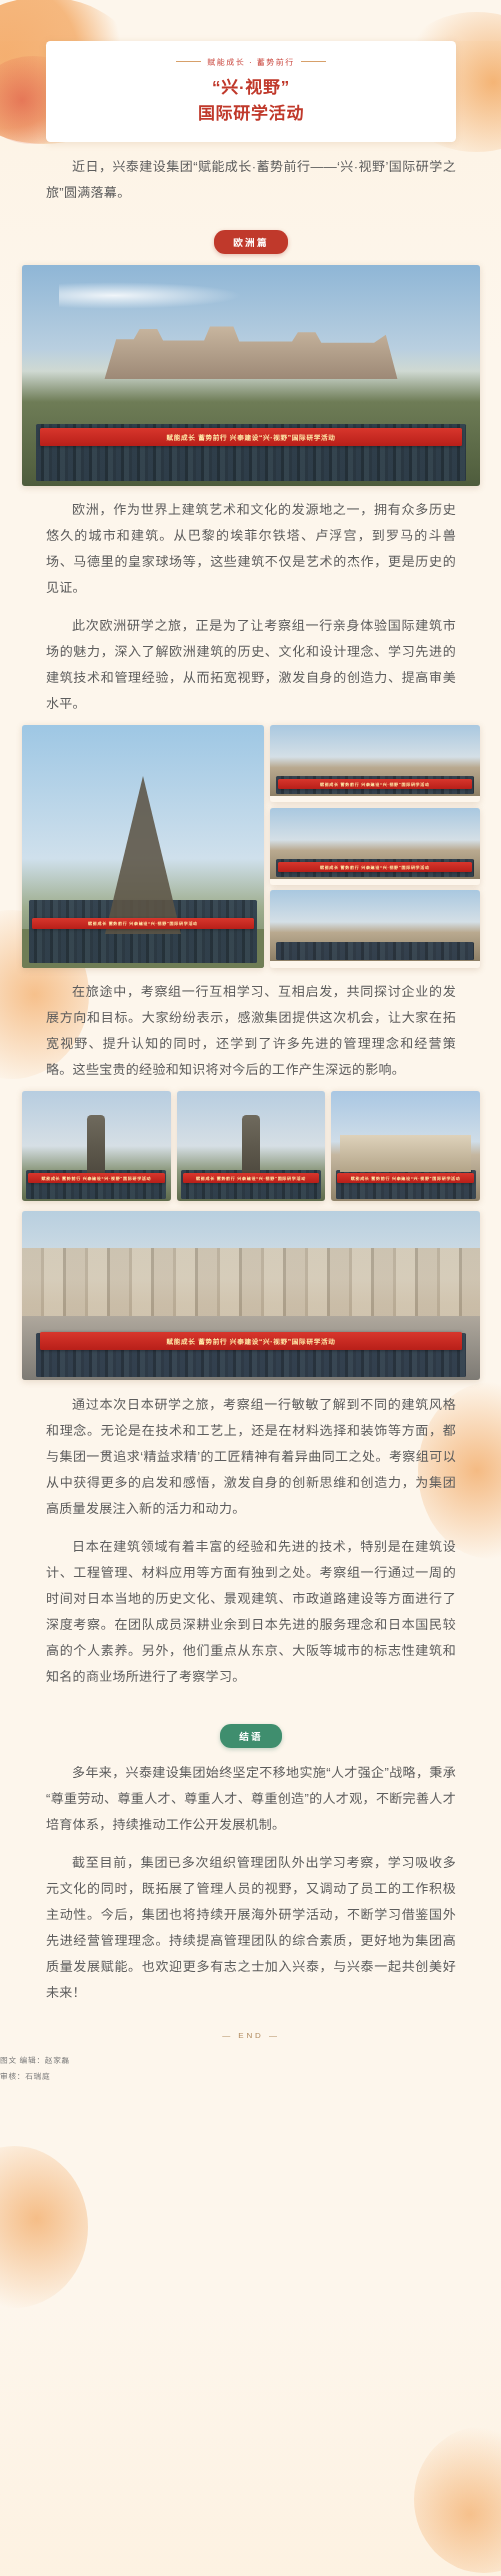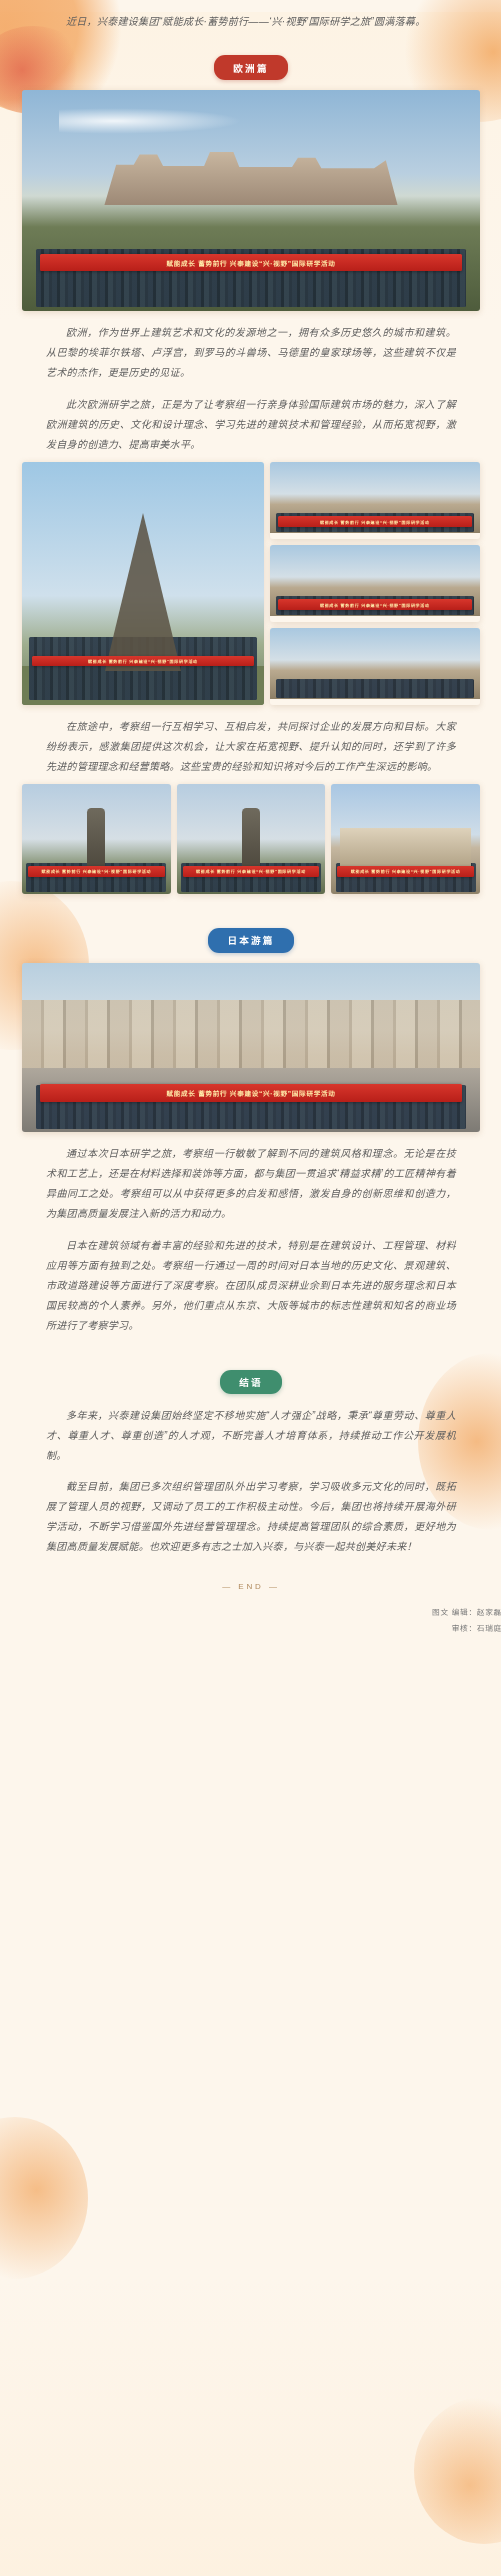--- a/index.html
+++ b/index.html
@@ -68,27 +68,26 @@
     font-weight: bold;
     color: #c0392b;
     line-height: 1.5;
     letter-spacing: 0.7px;
   }
   .main-title .l2 { display:block; }
 
   
   .para {
     margin: 11.8px 46px 0 46px;
-    font-size: 10px;
+    font-size: 13px;
     line-height: 2.0;
     color: #5d5d5d;
     text-align: justify;
     text-indent: 2em;
     letter-spacing: 0.3px;
-    font-style: italic;
   }
 
   
   .section-tag-wrap { display:flex; justify-content:center; margin: 23.6px 0 10.3px 0; }
   .section-tag {
     background: #c0392b;
     color: #fff;
     font-size: 9.6px;
     font-weight: bold;
     letter-spacing: 2.2px;
@@ -157,41 +156,52 @@
 
   
   .end-mark {
     text-align: center;
     color: #b08a5e;
     font-size: 8px;
     letter-spacing: 2.9px;
     margin: 25px 0 13.3px 0;
   }
   .credits {
-    text-align: right;
+    text-align: left;
     font-size: 7.7px;
     color: #7a7a7a;
     line-height: 2.1;
     letter-spacing: 0.7px;
   }
 </style>
 </head>
 <body>
 
 <div class="page">
   <div class="blob blob-tl"></div>
   <div class="blob blob-tl2"></div>
   <div class="blob blob-tr"></div>
   <div class="blob blob-ml"></div>
   <div class="blob blob-mr"></div>
   <div class="blob blob-bl"></div>
   <div class="blob blob-br"></div>
 
   <div class="content">
 
+    <div class="title-card">
+      <div class="eyebrow">
+        <span class="rule"></span>
+        <span>赋能成长 · 蓄势前行</span>
+        <span class="rule"></span>
+      </div>
+      <div class="main-title">
+        <span class="l2">“兴·视野”</span>
+        <span class="l2">国际研学活动</span>
+      </div>
+    </div>
 
     <p class="para">近日，兴泰建设集团“赋能成长·蓄势前行——‘兴·视野’国际研学之旅”圆满落幕。</p>
 
     <div class="section-tag-wrap">
       <div class="section-tag">欧洲篇</div>
     </div>
 
     <div class="photo-block">
       <div class="photo">
         <div class="sc sc-castle">
@@ -250,23 +260,20 @@
         <div class="caption-banner small">赋能成长 蓄势前行 兴泰建设“兴·视野”国际研学活动</div>
       </div>
       <div class="photo">
         <div class="sc sc-palace">
           <div class="sc-people"></div>
         </div>
         <div class="caption-banner small">赋能成长 蓄势前行 兴泰建设“兴·视野”国际研学活动</div>
       </div>
     </div>
 
-    <div class="section-tag-wrap" style="margin-top:34px;">
-      <div class="section-tag blue">日本游篇</div>
-    </div>
 
     <div class="photo-block">
       <div class="photo">
         <div class="sc sc-street">
           <div class="sc-people"></div>
         </div>
         <div class="caption-banner">赋能成长 蓄势前行 兴泰建设“兴·视野”国际研学活动</div>
       </div>
     </div>
 

